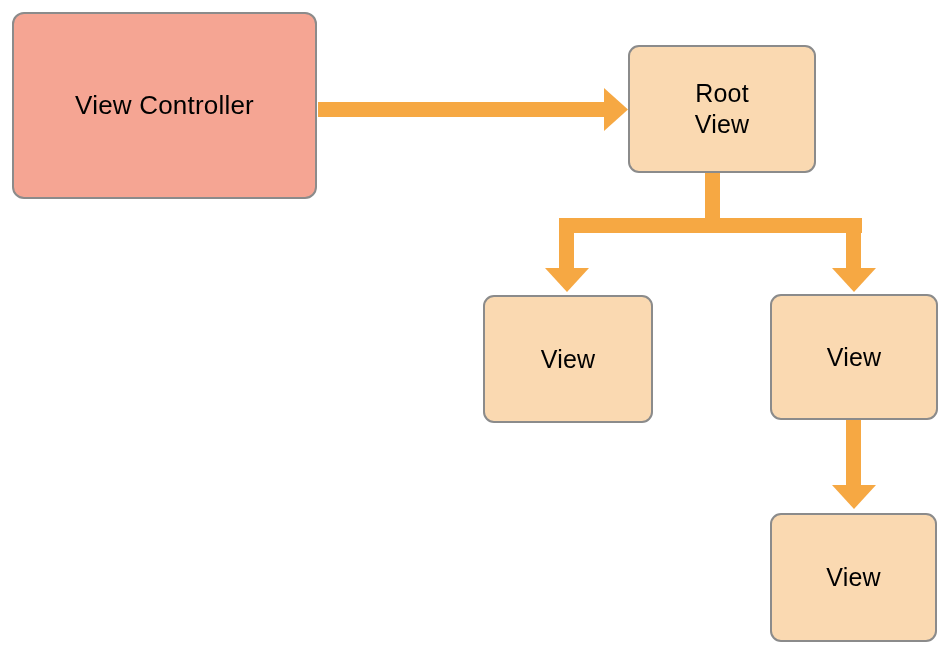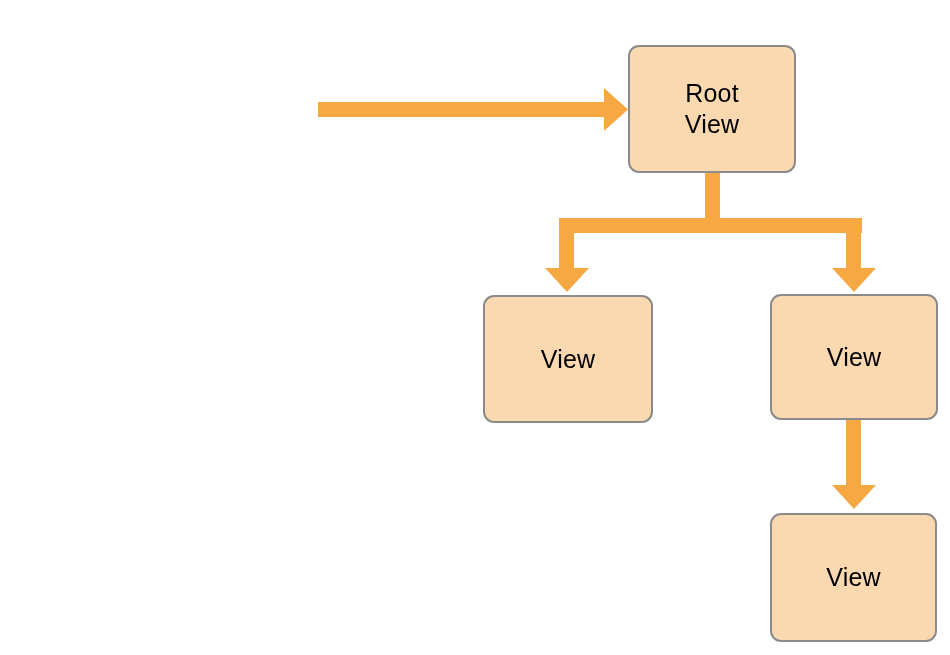--- a/index.html
+++ b/index.html
@@ -79,22 +79,25 @@
       <rect class="arrow-shape" x="846" y="226" width="15" height="43"></rect>
       <polygon class="arrow-shape" points="832,268 876,268 854,292"></polygon>
     </g>
 
     <g>
       <rect class="arrow-shape" x="846" y="420" width="15" height="66"></rect>
       <polygon class="arrow-shape" points="832,485 876,485 854,509"></polygon>
     </g>
   </svg>
 
+  <div class="node node--controller" style="left:12px;top:12px;width:305px;height:187px;">
+    <span class="node-label">View Controller</span>
+  </div>
 
-  <div class="node node--view" style="left:628px;top:45px;width:168px;height:128px;">
+  <div class="node node--view" style="left:628px;top:45px;width:188px;height:128px;">
     <span class="node-label">Root
 View</span>
   </div>
 
   <div class="node node--view" style="left:483px;top:295px;width:170px;height:128px;">
     <span class="node-label">View</span>
   </div>
 
   <div class="node node--view" style="left:770px;top:294px;width:168px;height:126px;">
     <span class="node-label">View</span>

